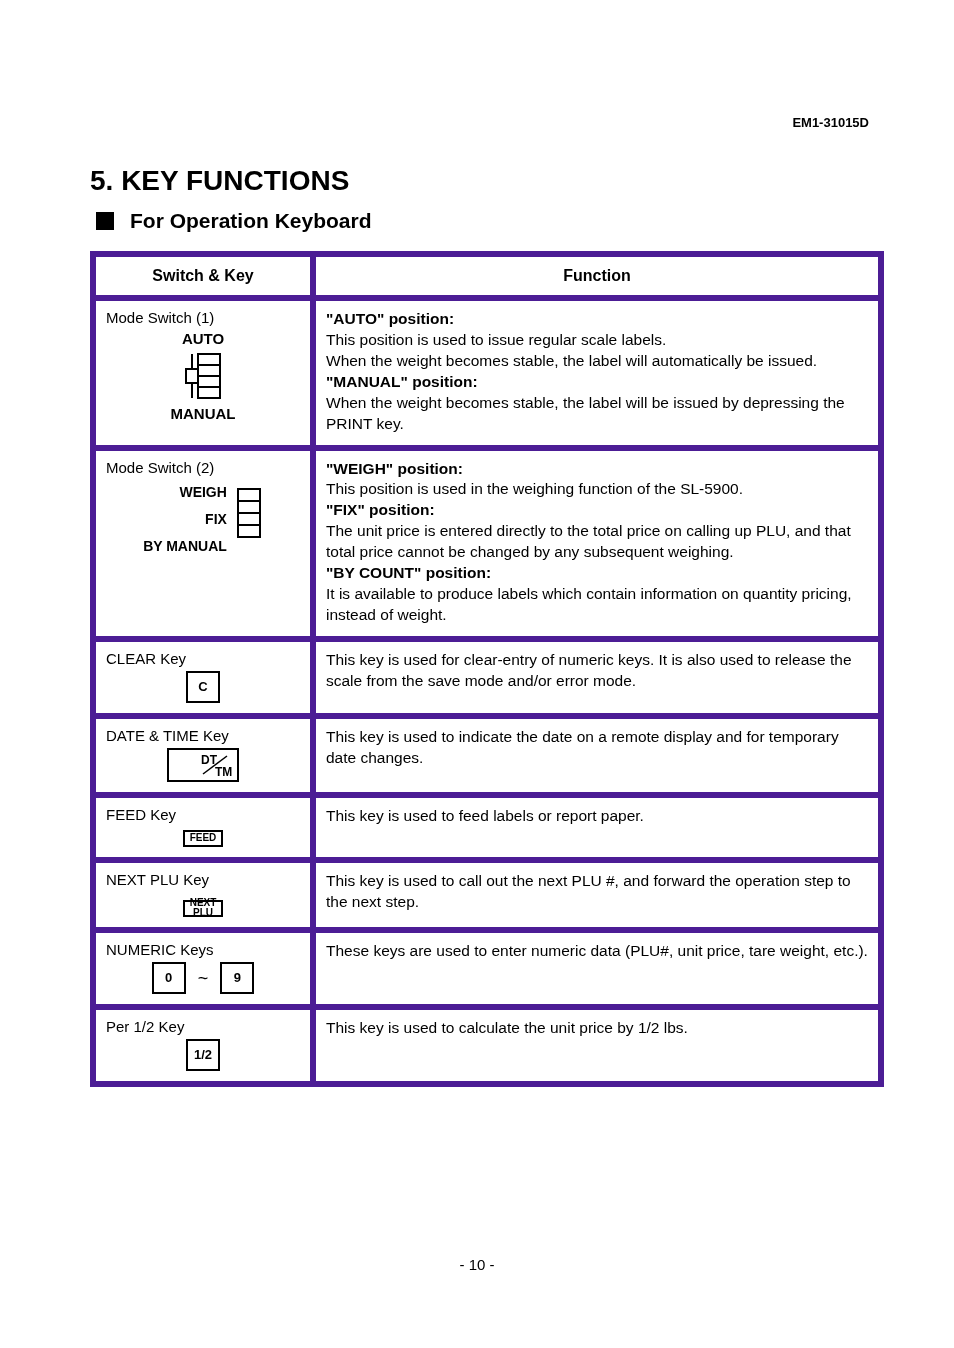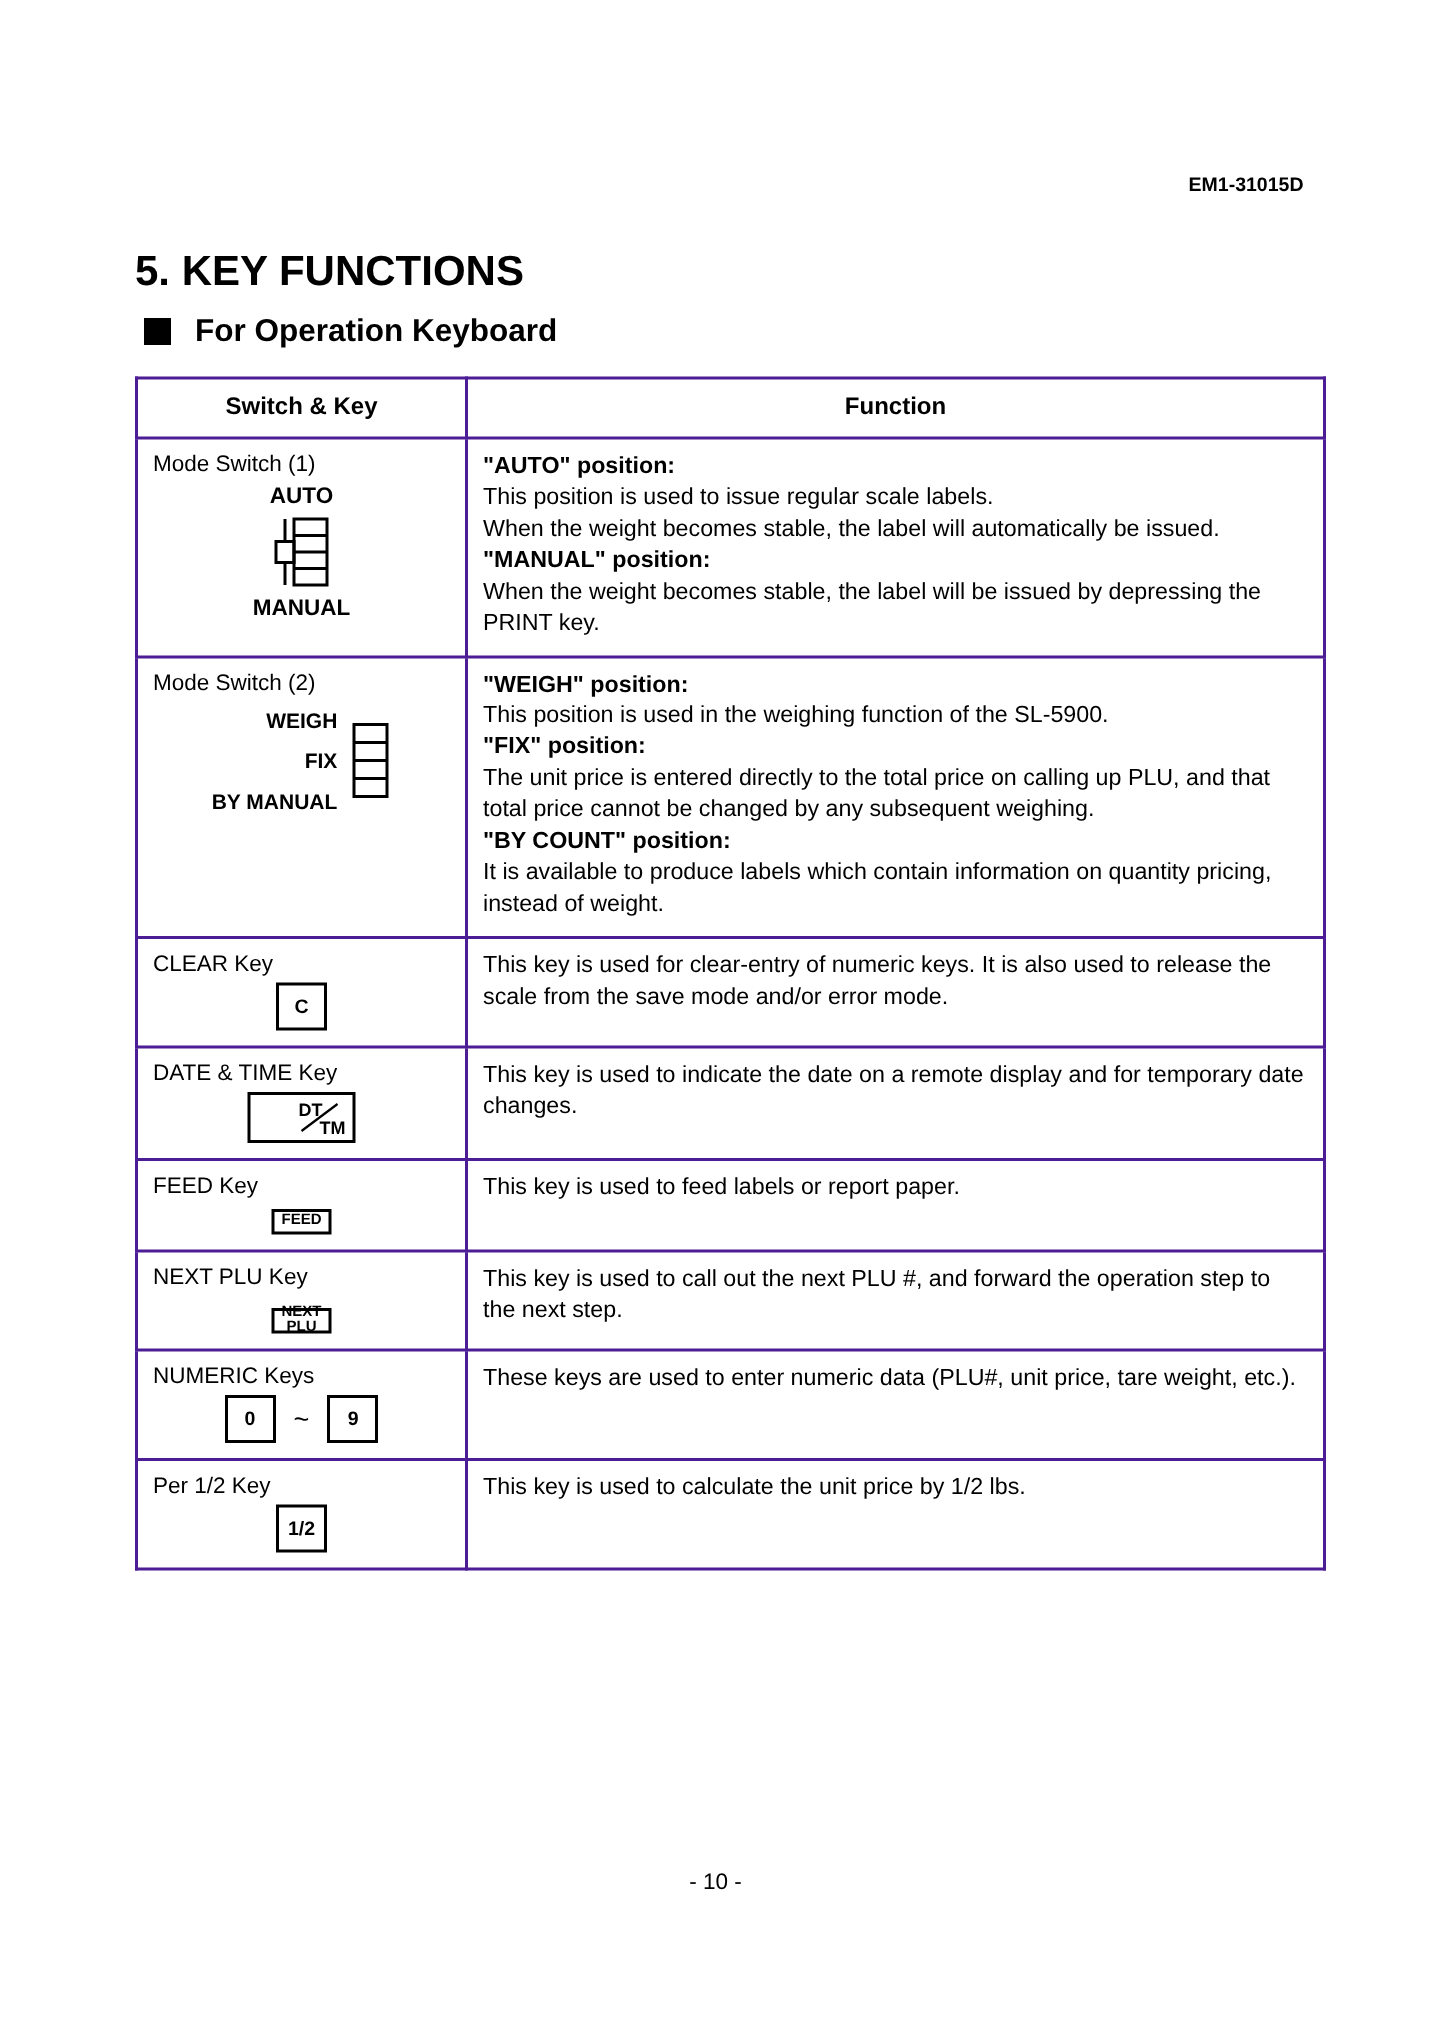--- a/index.html
+++ b/index.html
@@ -40,21 +40,21 @@
   .subtitle {
     font-size: 21px;
     font-weight: bold;
   }
   table.main {
     border-collapse: collapse;
     width: 100%;
     table-layout: fixed;
   }
   table.main th, table.main td {
-    border: 2px solid #4c1d95;
+    border: 6px solid #4c1d95;
     vertical-align: top;
     padding: 8px 10px 10px 10px;
   }
   table.main th {
     text-align: center;
     font-size: 16px;
     font-weight: bold;
     padding: 10px;
   }
   col.c1 { width: 220px; }
@@ -78,25 +78,25 @@
   }
   .key-box.sm { font-size: 10px; line-height:1.05; height:17px; min-width:40px; }
   .key-box.dt { font-size: 13px; }
   .tilde { display:inline-block; margin:0 8px; font-size:18px; vertical-align:middle;}
   
   .ms1 { text-align:center; }
   .ms1 .lbl-auto { font-weight:bold; font-size:15px; }
   .ms1 .lbl-man { font-weight:bold; font-size:15px; }
   .switch-svg { display:block; margin:2px auto; }
   
-  .ms2-wrap { display:flex; align-items:center; justify-content:center; gap:8px; margin-top:8px; }
+  .ms2-wrap { display:flex; justify-content:center; gap:8px; margin-top:8px; }
   .ms2-labels { display:flex; flex-direction:column; justify-content:space-between; height:70px; text-align:right; font-weight:bold; font-size:14px; }
   .footer-pn {
     position:absolute;
-    bottom:85px;
+    bottom:75px;
     left:0; right:0;
     text-align:center;
     font-size:15px;
   }
 </style>
 </head>
 <body>
 
 <div class="doc-id">EM1-31015D</div>
 

